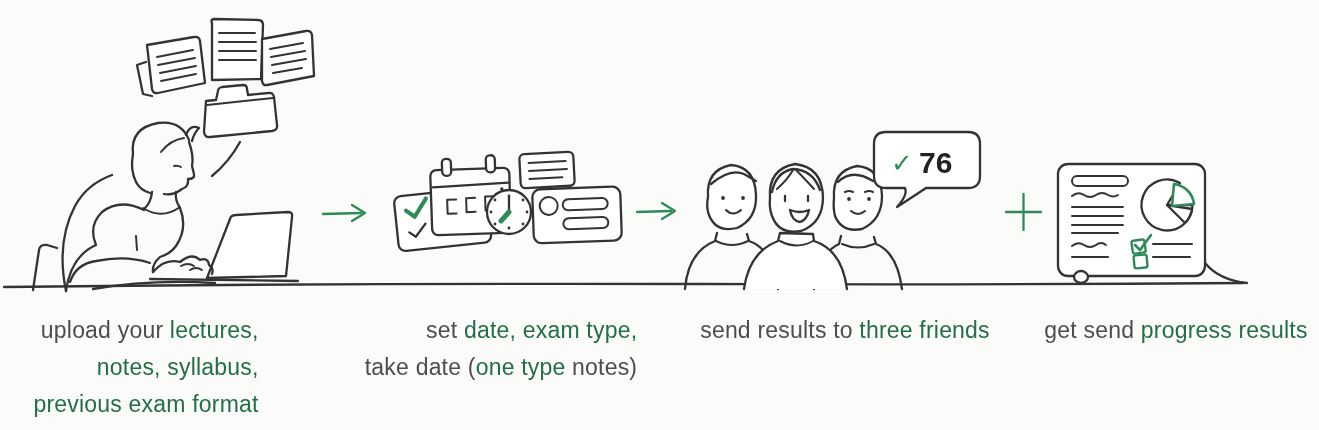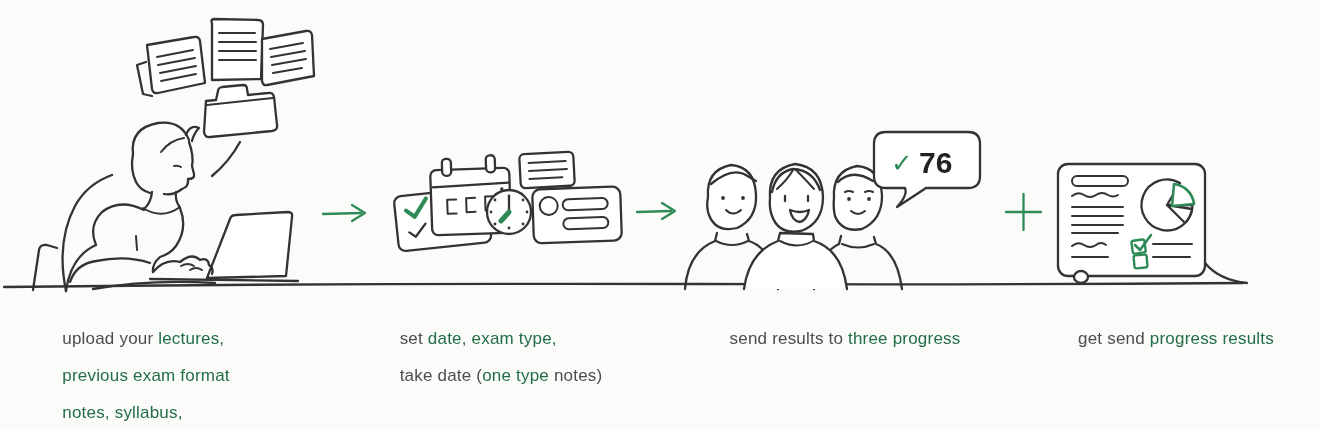--- a/index.html
+++ b/index.html
@@ -9,23 +9,23 @@
     font-family:"Liberation Sans","DejaVu Sans",sans-serif;
   }
   #scene-svg { position:absolute; left:0; top:0; }
   
   .ln  { fill:none; stroke:#333333; stroke-width:2.3; stroke-linecap:round; stroke-linejoin:round; }
   .th  { stroke-width:2; }
   .fw  { fill:#ffffff; }
   .gn  { stroke:#2e8b57; }
   
   .caption {
-    position:absolute; top:320px; transform:translateX(-50%);
-    text-align:left; white-space:nowrap;
-    font-size:17px; line-height:37px; letter-spacing:0.2px; color:#4d4d4d;
+    position:absolute; top:312px; transform:translateX(-50%);
+    text-align:right; white-space:nowrap;
+    font-size:23px; line-height:37px; letter-spacing:0.2px; color:#4d4d4d;
   }
   .t-gray  { color:#4d4d4d; }
   .t-green { color:#226e46; font-weight:500; }
   .t-green-bold { color:#226e46; font-weight:400; }
   .bubble-text { font-family:"Liberation Sans","DejaVu Sans",sans-serif; }
 </style>
 </head>
 <body>
 
 <div class="scene">
@@ -196,30 +196,30 @@
           <rect class="gn" fill="none" stroke-width="2.4" x="1134" y="255" width="13" height="13" rx="2"></rect>
         </g>
         <path class="ln th" d="M1153 244 L1192 244 M1153 257 L1190 257"></path>
       </g>
       <ellipse class="ln fw" cx="1081" cy="277" rx="7" ry="6"></ellipse>
     </g>
   </svg>
 
   <div class="caption" style="left:146px">
     <div><span class="t-gray">upload your </span><span class="t-green">lectures,</span></div>
+    <div><span class="t-green">notes, syllabus,</span></div>
     <div><span class="t-green">previous exam format</span></div>
-    <div><span class="t-green">notes, syllabus,</span></div>
   </div>
 
   <div class="caption" style="left:501px">
     <div><span class="t-gray">set </span><span class="t-green-bold">date, exam type,</span></div>
     <div><span class="t-gray">take date (</span><span class="t-green-bold">one type</span><span class="t-gray"> notes)</span></div>
   </div>
 
   <div class="caption" style="left:845px">
-    <div><span class="t-gray">send results to </span><span class="t-green-bold">three progress</span></div>
+    <div><span class="t-gray">send results to </span><span class="t-green-bold">three friends</span></div>
   </div>
 
   <div class="caption" style="left:1176px">
     <div><span class="t-gray">get send </span><span class="t-green">progress results</span></div>
   </div>
 
 </div>
 
 </body></html>

